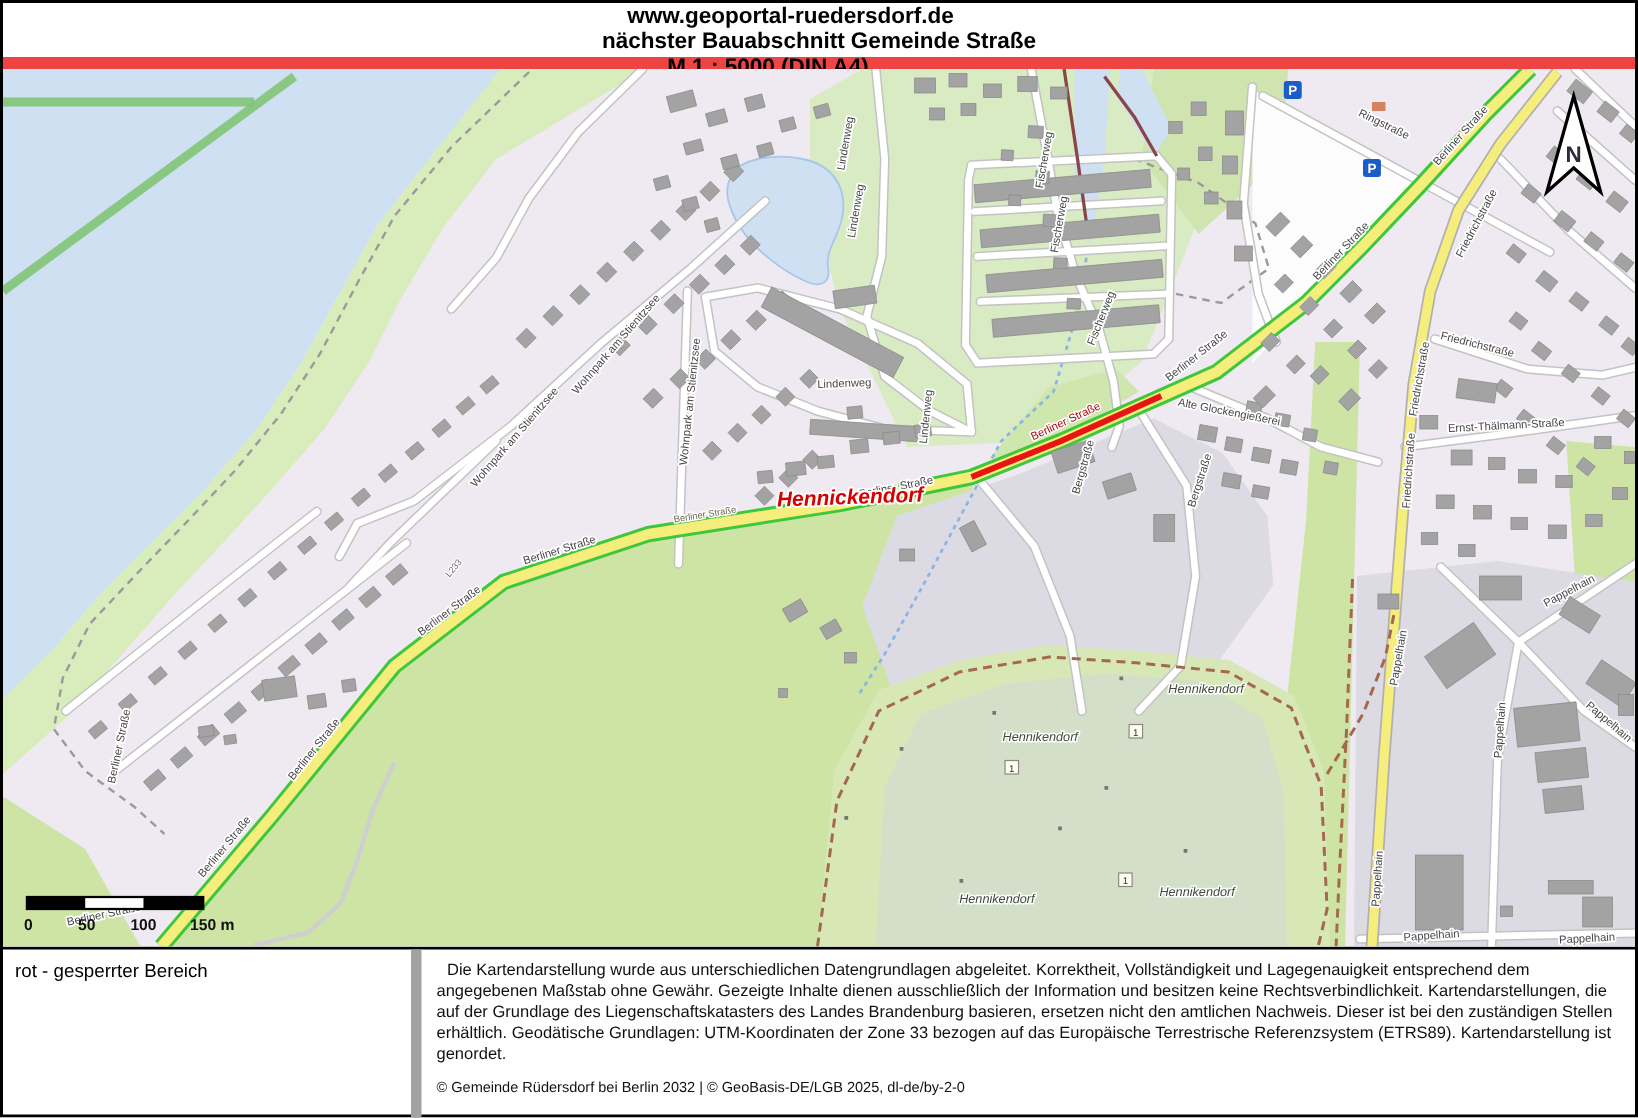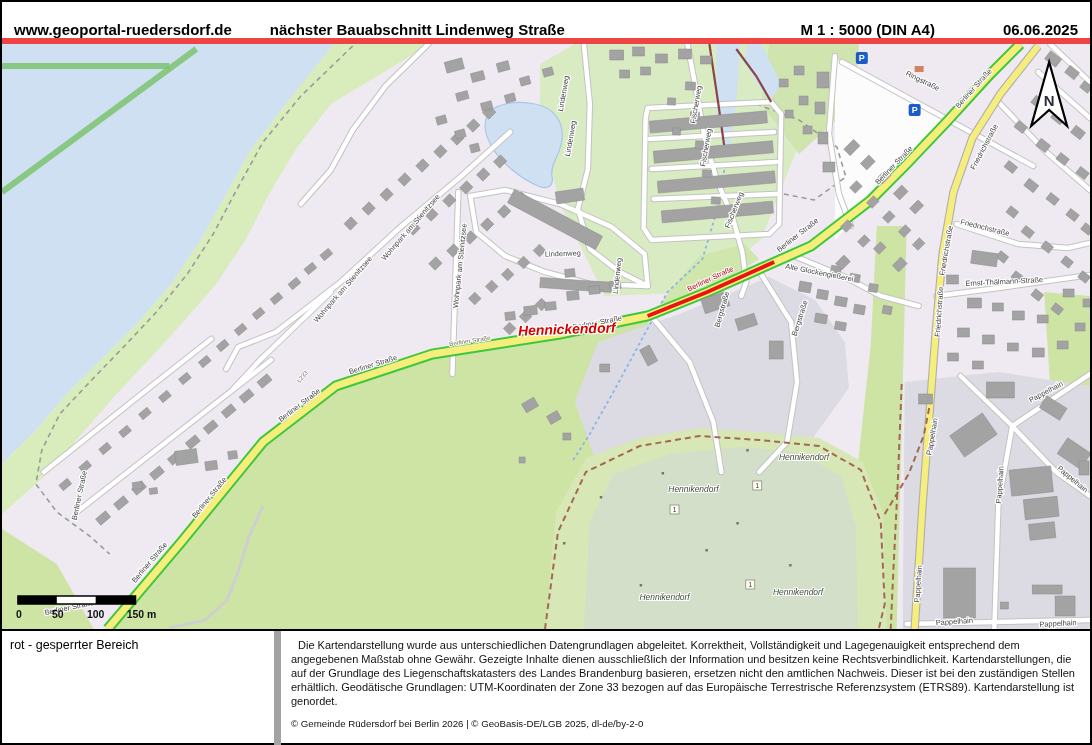--- a/index.html
+++ b/index.html
@@ -1,18 +1,18 @@
 <!DOCTYPE html>
 <html><head>
 <meta charset="utf-8">
 <style>
   html,body{margin:0;padding:0;background:#fff;}
   body{width:1092px;height:745px;position:relative;font-family:"Liberation Sans",sans-serif;overflow:hidden;}
   .page{position:absolute;inset:0;border:2px solid #000;box-sizing:border-box;background:#fff;}
-  .header{height:36px;border-bottom:6px solid #ef4444;display:flex;align-items:flex-end;padding:0 12px;font-weight:bold;font-size:15px;color:#000;white-space:nowrap;}
+  .header{height:36px;border-bottom:8px solid #ef4444;display:flex;align-items:center;padding:0 12px;font-weight:bold;font-size:15px;color:#000;white-space:nowrap;flex-direction:column;}
   .header .site{margin-right:38px;}
   .header .title{flex:1;}
   .header .scale{margin-right:68px;}
   .mapwrap{height:585px;position:relative;background:#efe9f2;}
   .mapwrap svg{display:block;width:100%;height:100%;}
   .footer{height:116px;border-top:2px solid #000;display:flex;box-sizing:content-box;}
   .legendbox{width:279px;border-right:7px solid #a3a3a3;padding:6px 8px;box-sizing:border-box;font-size:12.5px;line-height:1.35;color:#000;}
   .infobox{flex:1;padding:8px 10px 0 10px;box-sizing:border-box;}
   .disclaimer{margin:0;font-size:11px;line-height:1.27;color:#111;text-indent:7px;}
   .copyright{margin:9px 0 0 0;font-size:9.7px;color:#111;}
@@ -29,21 +29,21 @@
   .north-n{font-size:15px;font-weight:bold;fill:#2b2b3a;text-anchor:middle;}
   .p-icon-text{font-size:9px;font-weight:bold;fill:#fff;text-anchor:middle;}
   .marker1{font-size:6.5px;fill:#333;text-anchor:middle;}
 </style>
 </head>
 <body>
 
 <div class="page">
   <div class="header">
     <span class="site">www.geoportal-ruedersdorf.de</span>
-    <span class="title">nächster Bauabschnitt Lindenweg Straße</span>
+    <span class="title">nächster Bauabschnitt Gemeinde Straße</span>
     <span class="scale">M 1 : 5000 (DIN A4)</span>
     <span class="date">06.06.2025</span>
   </div>
 
   <div class="mapwrap">
     <svg id="mapsvg" viewBox="0 0 1092 585" preserveAspectRatio="none">
       <rect x="0" y="0" width="1092" height="585" fill="#efe9f2"></rect>
       <g id="g-areas">
           <polygon points="0,0 333,0 285,60 250,105 225,150 200,195 170,240 135,280 100,315 65,350 35,385 0,420" fill="#cfe0f2"></polygon>
           <polygon points="333,0 430,0 330,60 295,105 268,150 245,195 215,240 180,280 148,315 115,350 80,390 45,430 0,470 0,420 35,385 65,350 100,315 135,280 170,240 200,195 225,150 250,105 285,60" fill="#d8ecbc"></polygon>
@@ -436,16 +436,16 @@
       </g>
     </svg>
   </div>
 
   <div class="footer">
     <div class="legendbox">
       <div>rot - gesperrter Bereich</div>
     </div>
     <div class="infobox">
       <p class="disclaimer">Die Kartendarstellung wurde aus unterschiedlichen Datengrundlagen abgeleitet. Korrektheit, Vollständigkeit und Lagegenauigkeit entsprechend dem angegebenen Maßstab ohne Gewähr. Gezeigte Inhalte dienen ausschließlich der Information und besitzen keine Rechtsverbindlichkeit. Kartendarstellungen, die auf der Grundlage des Liegenschaftskatasters des Landes Brandenburg basieren, ersetzen nicht den amtlichen Nachweis. Dieser ist bei den zuständigen Stellen erhältlich. Geodätische Grundlagen: UTM-Koordinaten der Zone 33 bezogen auf das Europäische Terrestrische Referenzsystem (ETRS89). Kartendarstellung ist genordet.</p>
-      <p class="copyright">© Gemeinde Rüdersdorf bei Berlin 2026 | © GeoBasis-DE/LGB 2025, dl-de/by-2-0</p>
+      <p class="copyright">© Gemeinde Rüdersdorf bei Berlin 2032 | © GeoBasis-DE/LGB 2025, dl-de/by-2-0</p>
     </div>
   </div>
 </div>
 
 </body></html>

